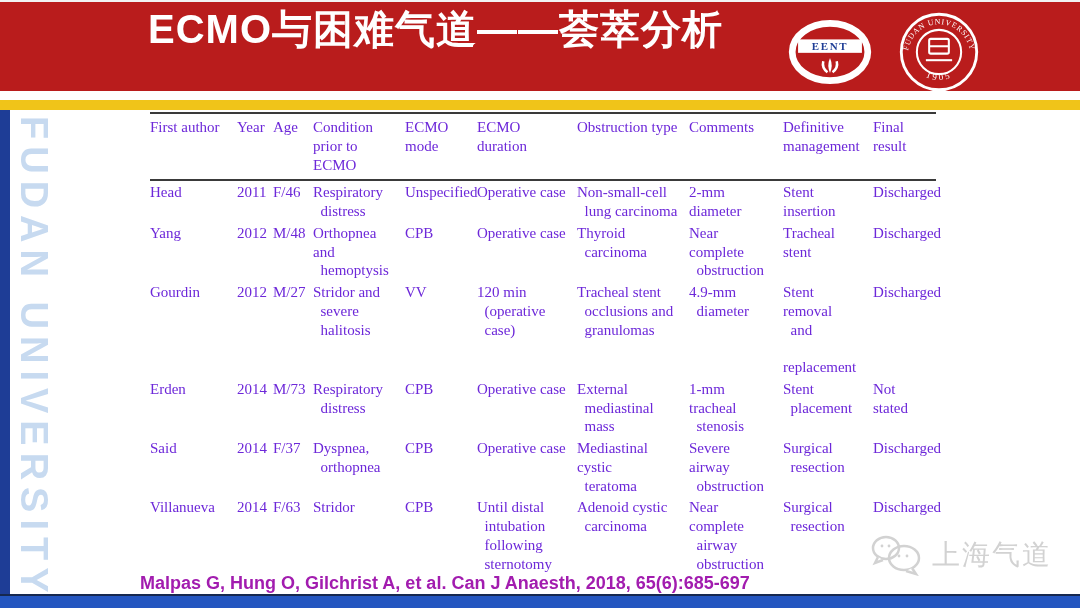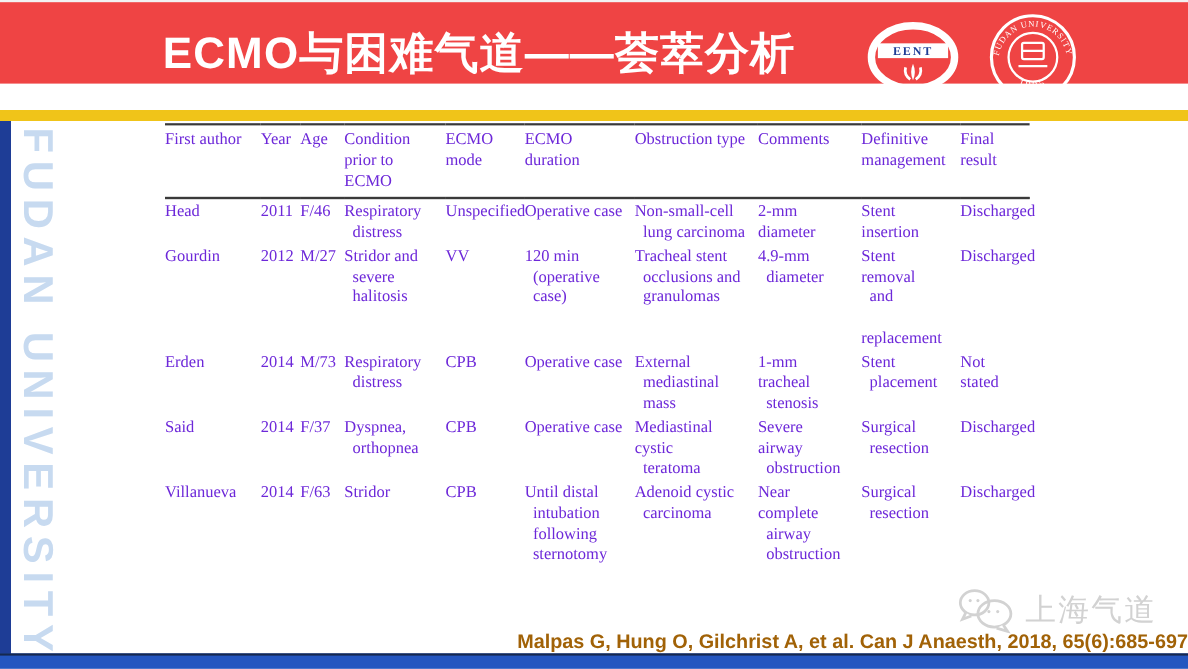--- a/index.html
+++ b/index.html
@@ -2,23 +2,23 @@
 <html><head>
 <meta charset="utf-8">
 <style>
   html,body{margin:0;padding:0;}
   body{
     width:1080px;height:608px;position:relative;overflow:hidden;
     background:#ffffff;font-family:"Liberation Sans", sans-serif;
   }
   
   .header{
-    position:absolute;top:0;left:0;width:1080px;height:76px;
-    background:#ef4444;border-top:2px solid #f2f2f2;box-sizing:border-box;
-    display:flex;align-items:flex-end;
+    position:absolute;top:0;left:0;width:1080px;height:91px;
+    background:#b91c1c;border-top:2px solid #f2f2f2;box-sizing:border-box;
+    display:flex;align-items:flex-start;
   }
   .slide-title{
     margin:0 0 0 148px;color:#ffffff;font-size:40px;font-weight:bold;
     letter-spacing:1px;white-space:nowrap;
   }
   .logos{position:absolute;right:100px;top:9px;display:flex;align-items:center;gap:26px;}
   .logo-eent{width:84px;height:66px;}
   .logo-seal{width:82px;height:82px;}
   
   .yellow-strip{position:absolute;top:100px;left:0;width:1080px;height:10px;background:#f0c419;}
@@ -44,22 +44,22 @@
   table.ecmo thead th{
     text-align:left;font-weight:normal;vertical-align:top;
     border-top:2px solid #3a3a3a;border-bottom:2px solid #3a3a3a;
     padding:4px 10px 5px 0;white-space:pre-line;
   }
   table.ecmo tbody td{
     vertical-align:top;padding:2px 10px 1px 0;white-space:pre-wrap;
   }
   
   .citation{
-    position:absolute;left:140px;right:0;bottom:14px;text-align:right;
-    color:#a16207;font-size:18px;font-weight:bold;white-space:nowrap;
+    position:absolute;left:140px;right:0;bottom:14px;text-align:left;
+    color:#a21caf;font-size:18px;font-weight:bold;white-space:nowrap;
   }
   .watermark{
     position:absolute;right:28px;bottom:32px;display:flex;align-items:center;gap:8px;
     color:#d2d2d2;font-size:28px;letter-spacing:2px;
   }
   .watermark svg{width:56px;height:42px;}
 </style>
 </head>
 <body>
 
@@ -144,20 +144,35 @@
   distress</td>
           <td>Unspecified</td>
           <td>Operative case</td>
           <td>Non-small-cell
   lung carcinoma</td>
           <td>2-mm diameter</td>
           <td>Stent insertion</td>
           <td>Discharged</td>
         </tr>
         <tr>
+          <td>Yang</td>
+          <td>2012</td>
+          <td>M/48</td>
+          <td>Orthopnea and
+  hemoptysis</td>
+          <td>CPB</td>
+          <td>Operative case</td>
+          <td>Thyroid
+  carcinoma</td>
+          <td>Near complete
+  obstruction</td>
+          <td>Tracheal stent</td>
+          <td>Discharged</td>
+        </tr>
+        <tr>
           <td>Gourdin</td>
           <td>2012</td>
           <td>M/27</td>
           <td>Stridor and
   severe
   halitosis</td>
           <td>VV</td>
           <td>120 min
   (operative
   case)</td>

